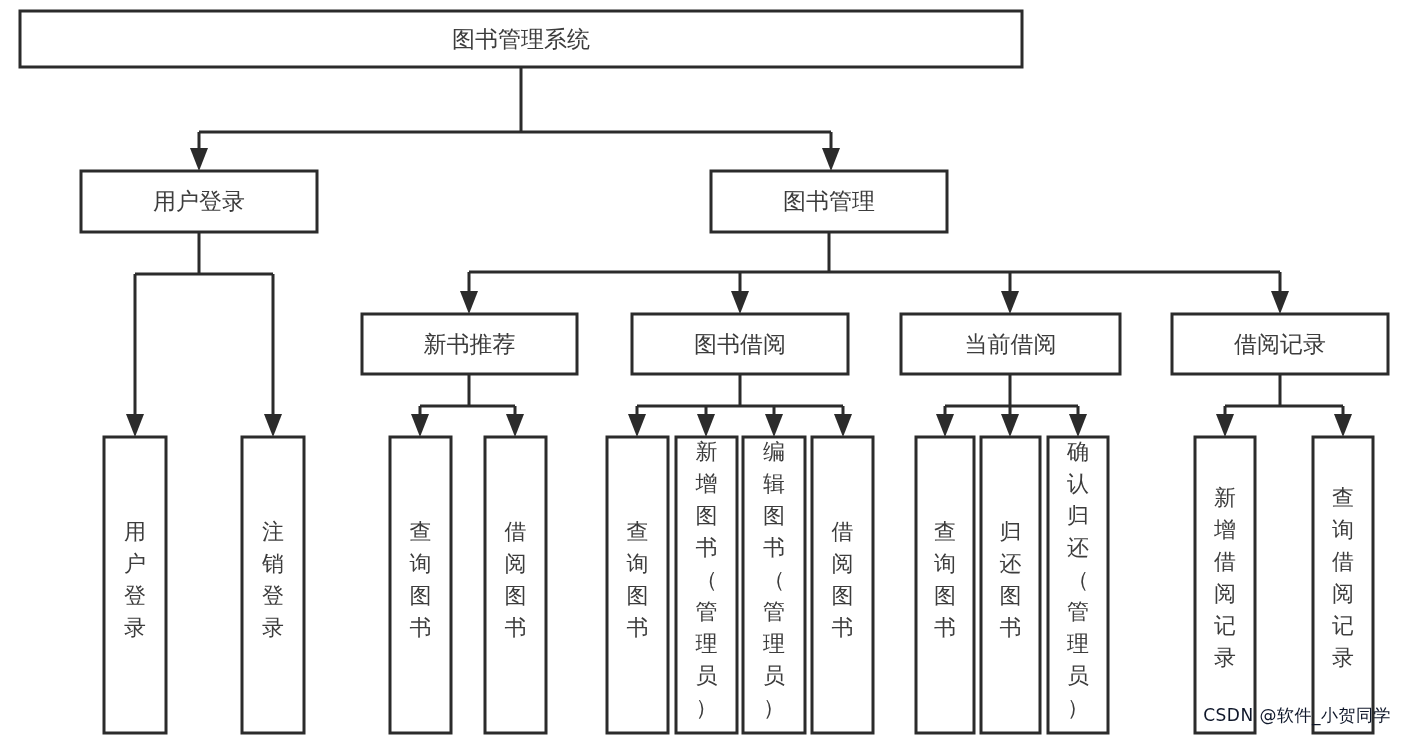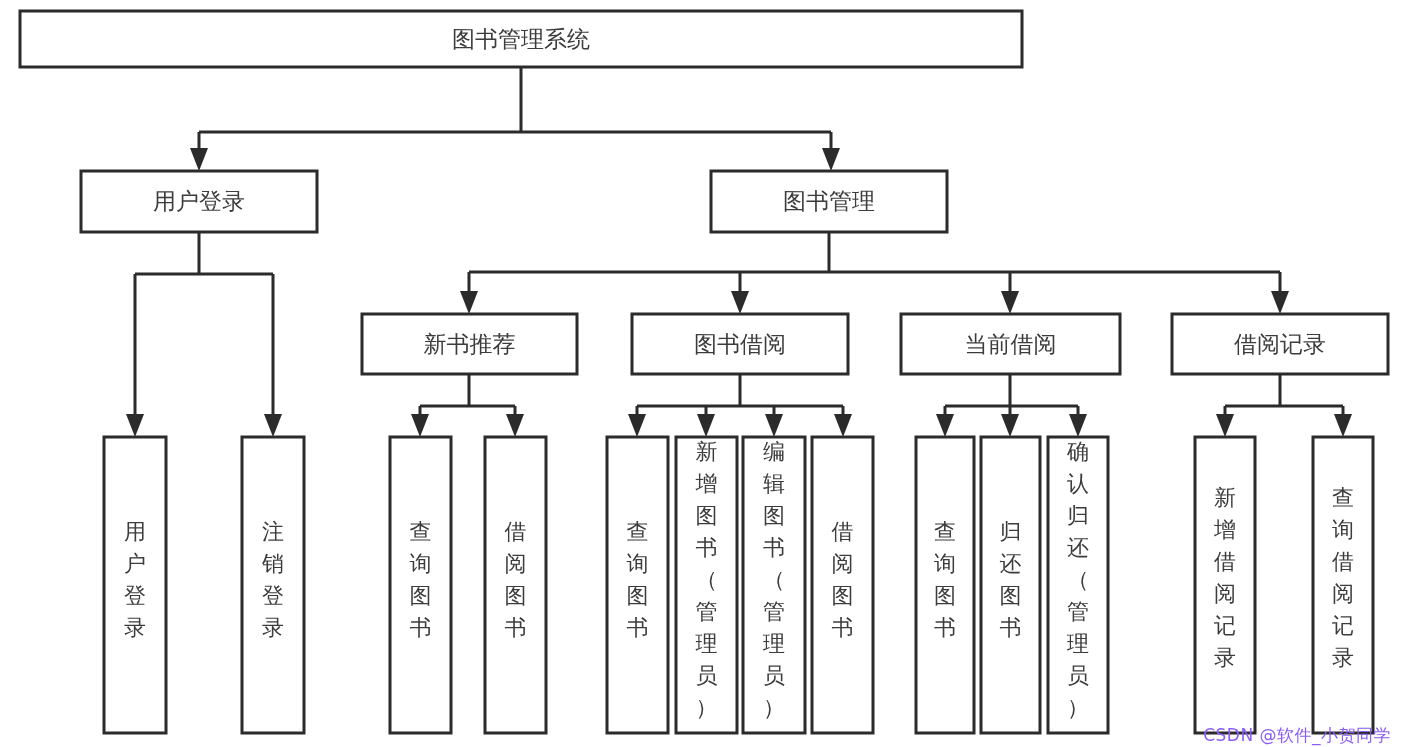--- a/index.html
+++ b/index.html
@@ -50,22 +50,22 @@
     stroke-width: 3;
     fill: none;
   }
   .arrow-head {
     fill: #2b2b2b;
     stroke: none;
   }
   .watermark {
     position: absolute;
     right: 14px;
-    bottom: 0;
-    color: #8b5cf6;
+    bottom: 20px;
+    color: #0f172a;
     font-size: 17px;
     font-family: "DejaVu Sans", "Liberation Sans", sans-serif;
     letter-spacing: 0.5px;
     white-space: nowrap;
     user-select: none;
   }
 </style>
 </head>
 <body>
 

